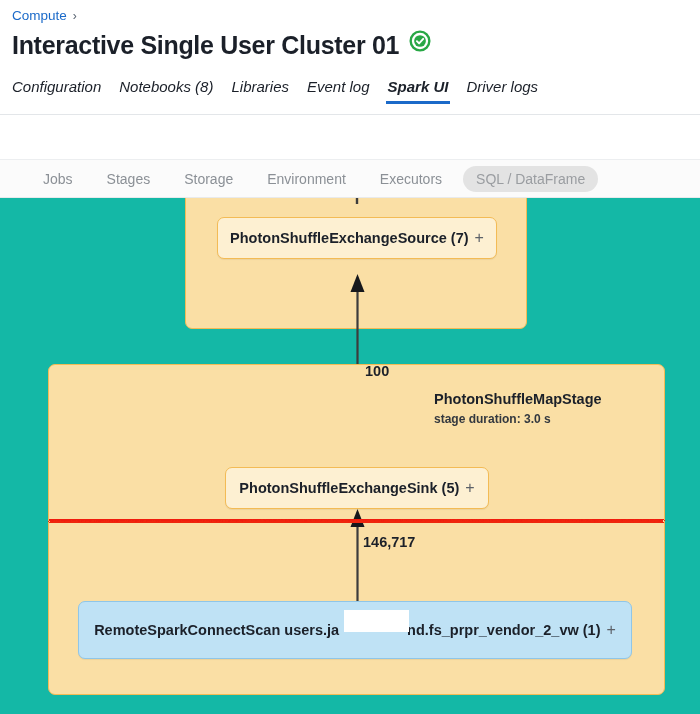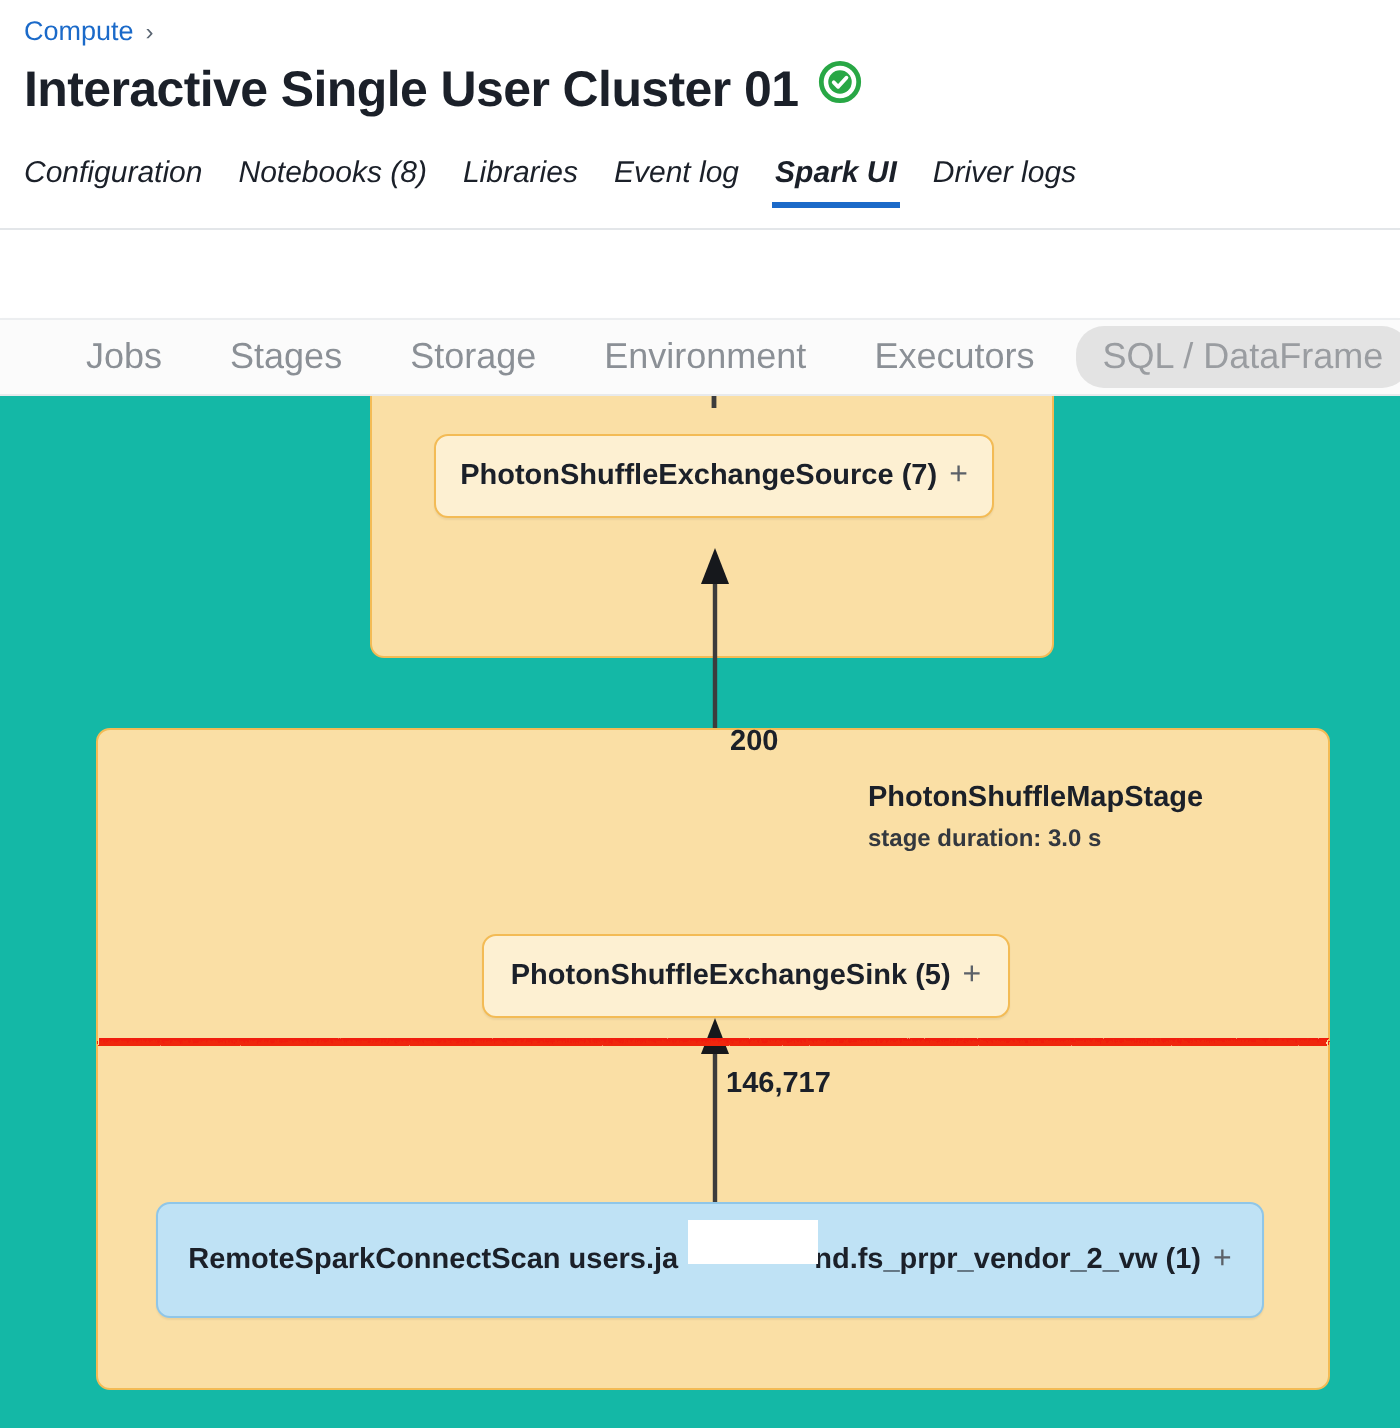--- a/index.html
+++ b/index.html
@@ -54,21 +54,21 @@
   
   .subnav {
     position: absolute; left: 0; top: 159px; width: 700px; height: 39px;
     background: #fbfbfb;
     border-top: 1px solid #eceef0;
     border-bottom: 1px solid #e8eaec;
     display: flex; align-items: center;
     box-shadow: 0 1px 2px rgba(0,0,0,0.04);
   }
   .subtab {
-    font-size: 18px; color: #8b9096;
+    font-size: 14px; color: #8b9096;
     padding: 5px 13px; margin-left: 8px; border-radius: 14px;
     cursor: pointer; white-space: nowrap;
   }
   .subtab:first-child { margin-left: 30px; }
   .subtab.selected { background: #e3e3e3; color: #9a9da1; }
 
   
   .dag {
     position: absolute; left: 0; top: 198px;
     width: 700px; height: 516px; overflow: hidden; background: #14b8a6;
@@ -103,21 +103,21 @@
     white-space: nowrap; padding: 0 12px;
     box-shadow: 0 1px 1px rgba(0,0,0,0.06);
   }
   .node.scan {
     background: #bfe2f5;
     border-color: #8fc6e8;
   }
   .node .plus { font-weight: normal; color: #5c6168; margin-left: 6px; font-size: 16px; }
 
   #node-source { left: 217px; top: 19px;  width: 280px; height: 42px; }
-  #node-sink   { left: 225px; top: 269px; width: 264px; height: 42px; margin-left: 16px; }
+  #node-sink   { left: 225px; top: 269px; width: 264px; height: 42px; }
   #node-scan   { left: 78px;  top: 403px; width: 554px; height: 58px; }
 
   .arrow { position: absolute; }
   .redaction {
     position: absolute; background: #ffffff;
   }
   .red-strike {
     position: absolute;
     pointer-events: none;
   }
@@ -174,21 +174,21 @@
       <span class="plus">+</span>
     </div>
 
     <svg class="arrow" style="left:346px; top:76px; width:24px; height:100px;">
       <path d="M11.5 100 L11.5 14" stroke="#3c3c3c" stroke-width="2.2"></path>
       <path d="M11.5 0 L18.5 18 L4.5 18 Z" fill="#16181c"></path>
     </svg>
 
     <div class="stage-box" id="stage-bottom"></div>
 
-    <div class="edge-count" style="left:365px; top:165px;">200</div>
+    <div class="edge-count" style="left:365px; top:165px;">100</div>
 
     <div class="stage-meta" style="left:434px; top:192px;">
       <div class="stage-name">PhotonShuffleMapStage</div>
       <div class="stage-dur">stage duration: 3.0 s</div>
     </div>
 
     <div class="node" id="node-sink">
       <span>PhotonShuffleExchangeSink (5)</span>
       <span class="plus">+</span>
     </div>

